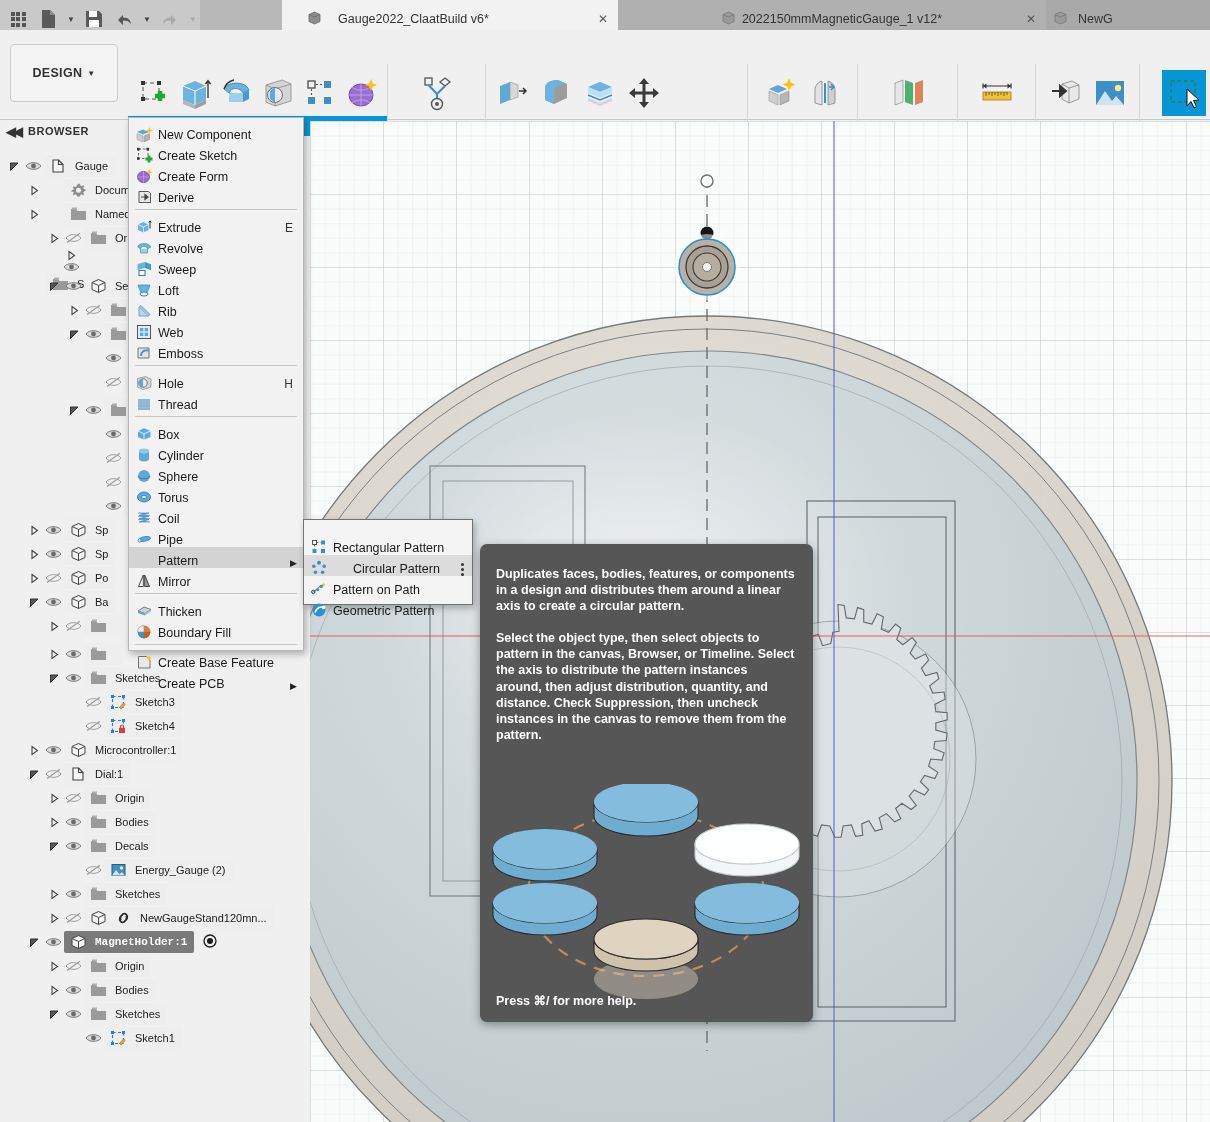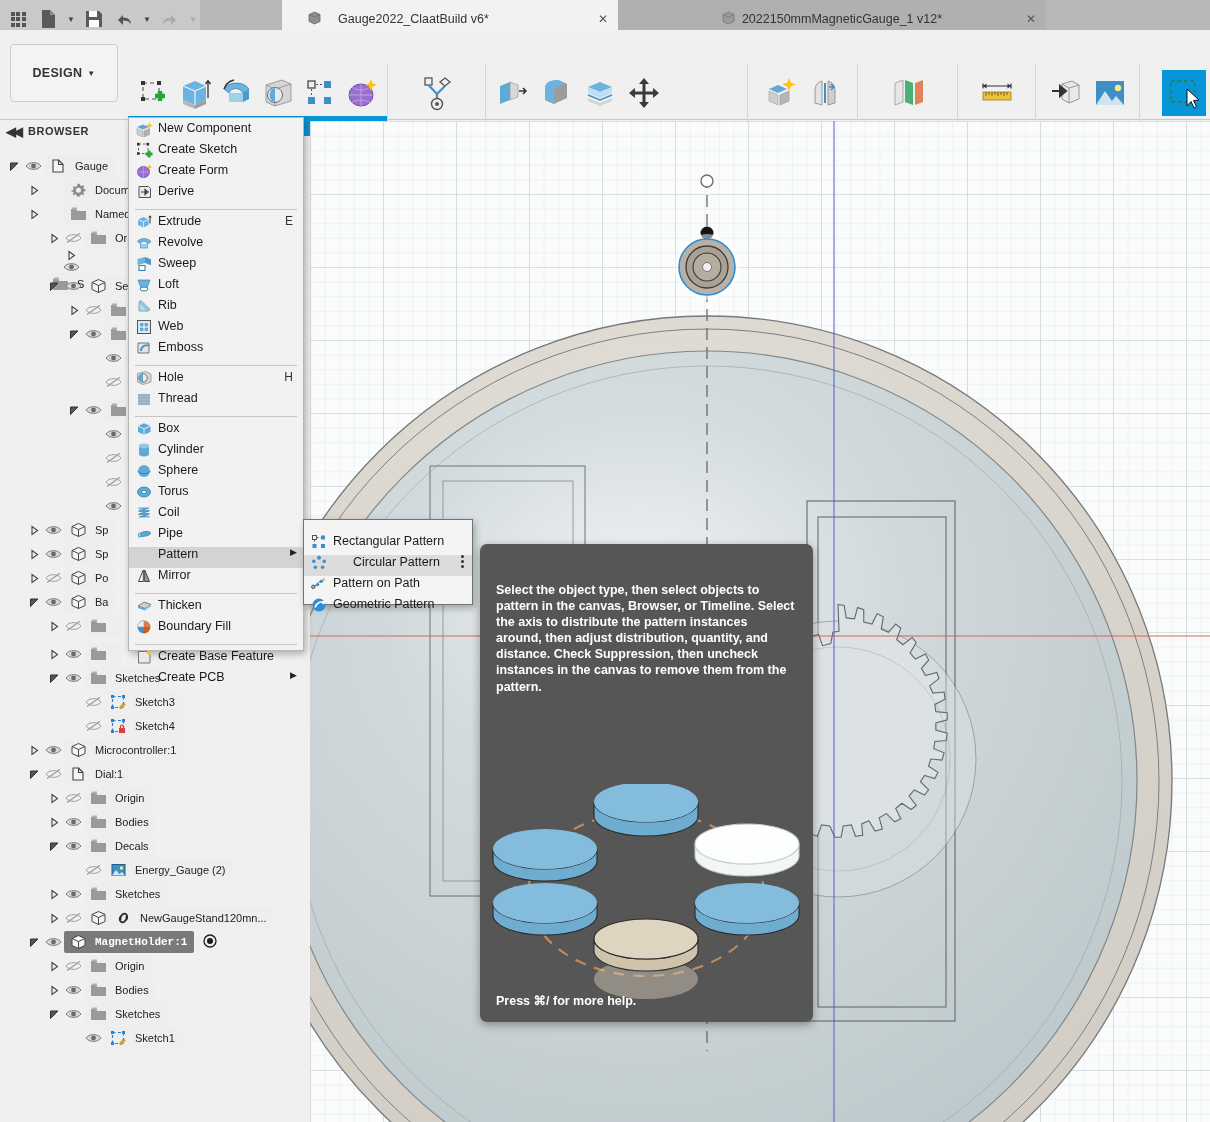--- a/index.html
+++ b/index.html
@@ -103,21 +103,21 @@
   }
 
   
   #createmenu {
     position:absolute; left:128px; top:117px; width:176px; height:534px;
     background:#f2f2f2; border:1px solid #b6b6b6;
     box-shadow:2px 3px 7px rgba(0,0,0,.28);
     z-index:60; padding:3px 0;
   }
   .mi {
-    height:21px; display:flex; align-items:flex-start; padding:0 6px 0 6px;
+    height:21px; display:flex; align-items:flex-end; padding:0 6px 0 6px;
     font-size:12.5px; color:#1a1a1a; position:relative;
   }
   .mi .mico { width:18px; height:16px; display:inline-flex; align-items:center; justify-content:center; margin-right:5px; }
   .mi .mlab { flex:1; }
   .mi .msc { font-size:12px; color:#333; margin-right:4px; }
   .mi .marr { font-size:9px; color:#222; }
   .mi.hl { background:#d3d3d3;gap:20px; }
   .mi.noicon .mlab { margin-left:23px; }
   .msep { height:1px; background:#c6c6c6; margin:4px 6px; }
 
@@ -215,20 +215,29 @@
         <svg width="13" height="14" viewBox="0 0 13 14">
             <path d="M6.5 1 12 3.5v7L6.5 13 1 10.5v-7z" fill="#9a9a9a" stroke="#777" stroke-width=".8"></path>
             <path d="M1 3.5L6.5 6l5.5-2.5" fill="none" stroke="#777" stroke-width=".8"></path>
           </svg>
       </span>
       <span>2022150mmMagneticGauge_1 v12*</span>
     </span>
     <span class="tabclose">✕</span>
   </div>
 
+  <div class="tab" id="tab3">
+    <span class="tabicon">
+      <svg width="13" height="14" viewBox="0 0 13 14">
+          <path d="M6.5 1 12 3.5v7L6.5 13 1 10.5v-7z" fill="#9a9a9a" stroke="#777" stroke-width=".8"></path>
+          <path d="M1 3.5L6.5 6l5.5-2.5" fill="none" stroke="#777" stroke-width=".8"></path>
+        </svg>
+    </span>
+    <span class="tablabel">NewG</span>
+  </div>
 </div>
 
 <div id="ribbon">
 
   <div id="designbtn">
     <span>DESIGN</span>
     <span class="car">▼</span>
   </div>
 
 
@@ -1616,20 +1625,21 @@
           <circle cx="8" cy="8" r="6.5" fill="#2f8fd4"></circle>
           <path d="M4 10.5 C6 5 10 4.5 12.5 5.5" fill="none" stroke="#fff" stroke-width="1.6"></path>
           <circle cx="12.6" cy="5.4" r="1.8" fill="#fff"></circle>
         </svg>
       </span>
       <span class="mlab">Geometric Pattern</span>
     </div>
   </div>
 
 <div id="tooltip">
+  <p>Duplicates faces, bodies, features, or components in a design and distributes them around a linear axis to create a circular pattern.</p>
   <p class="second">Select the object type, then select objects to pattern in the canvas, Browser, or Timeline. Select the axis to distribute the pattern instances around, then adjust distribution, quantity, and distance. Check Suppression, then uncheck instances in the canvas to remove them from the pattern.</p>
   <div id="tt-illus">
     <svg width="333" height="215" viewBox="0 0 333 215">
       <g fill="none" stroke="#c08a5a" stroke-width="2.2" stroke-dasharray="11 9">
         <ellipse cx="166" cy="110" rx="118" ry="82"></ellipse>
       </g>
 
       <g>
         <ellipse cx="166" cy="195" rx="52" ry="20" fill="#d9cfbc" opacity=".45"></ellipse>
         <path d="M114 167 a52 20 0 0 0 104 0 v-12 a52 20 0 0 1 -104 0 z" fill="#cfc3ab" stroke="#2b2b2b" stroke-width="1.1"></path>

